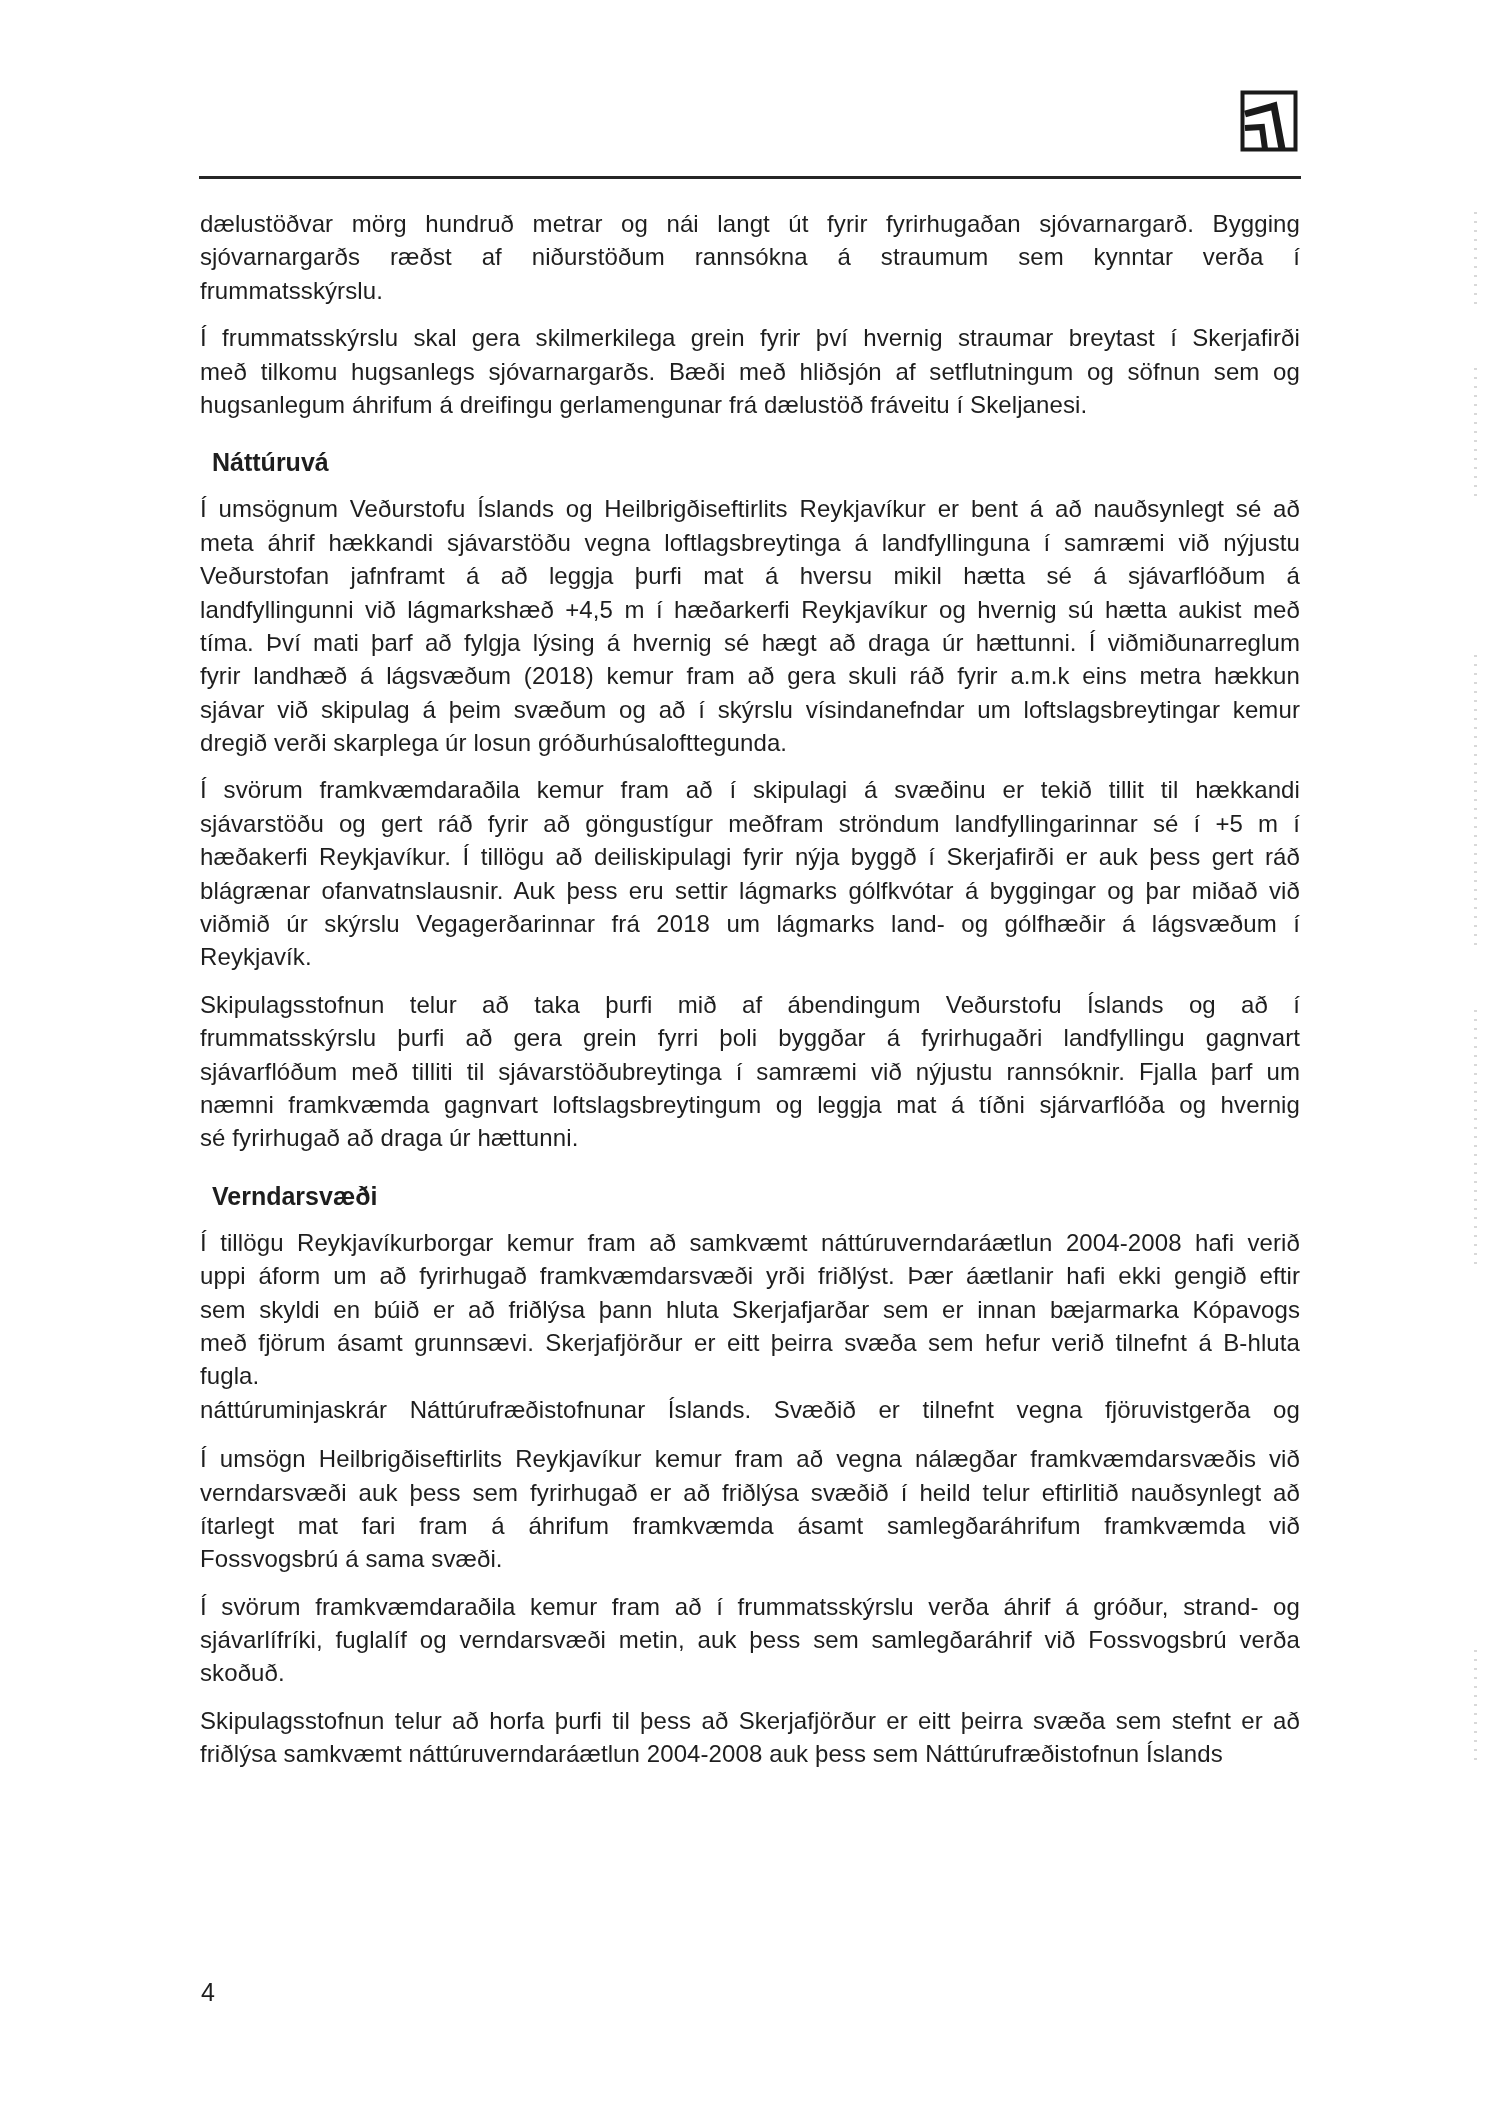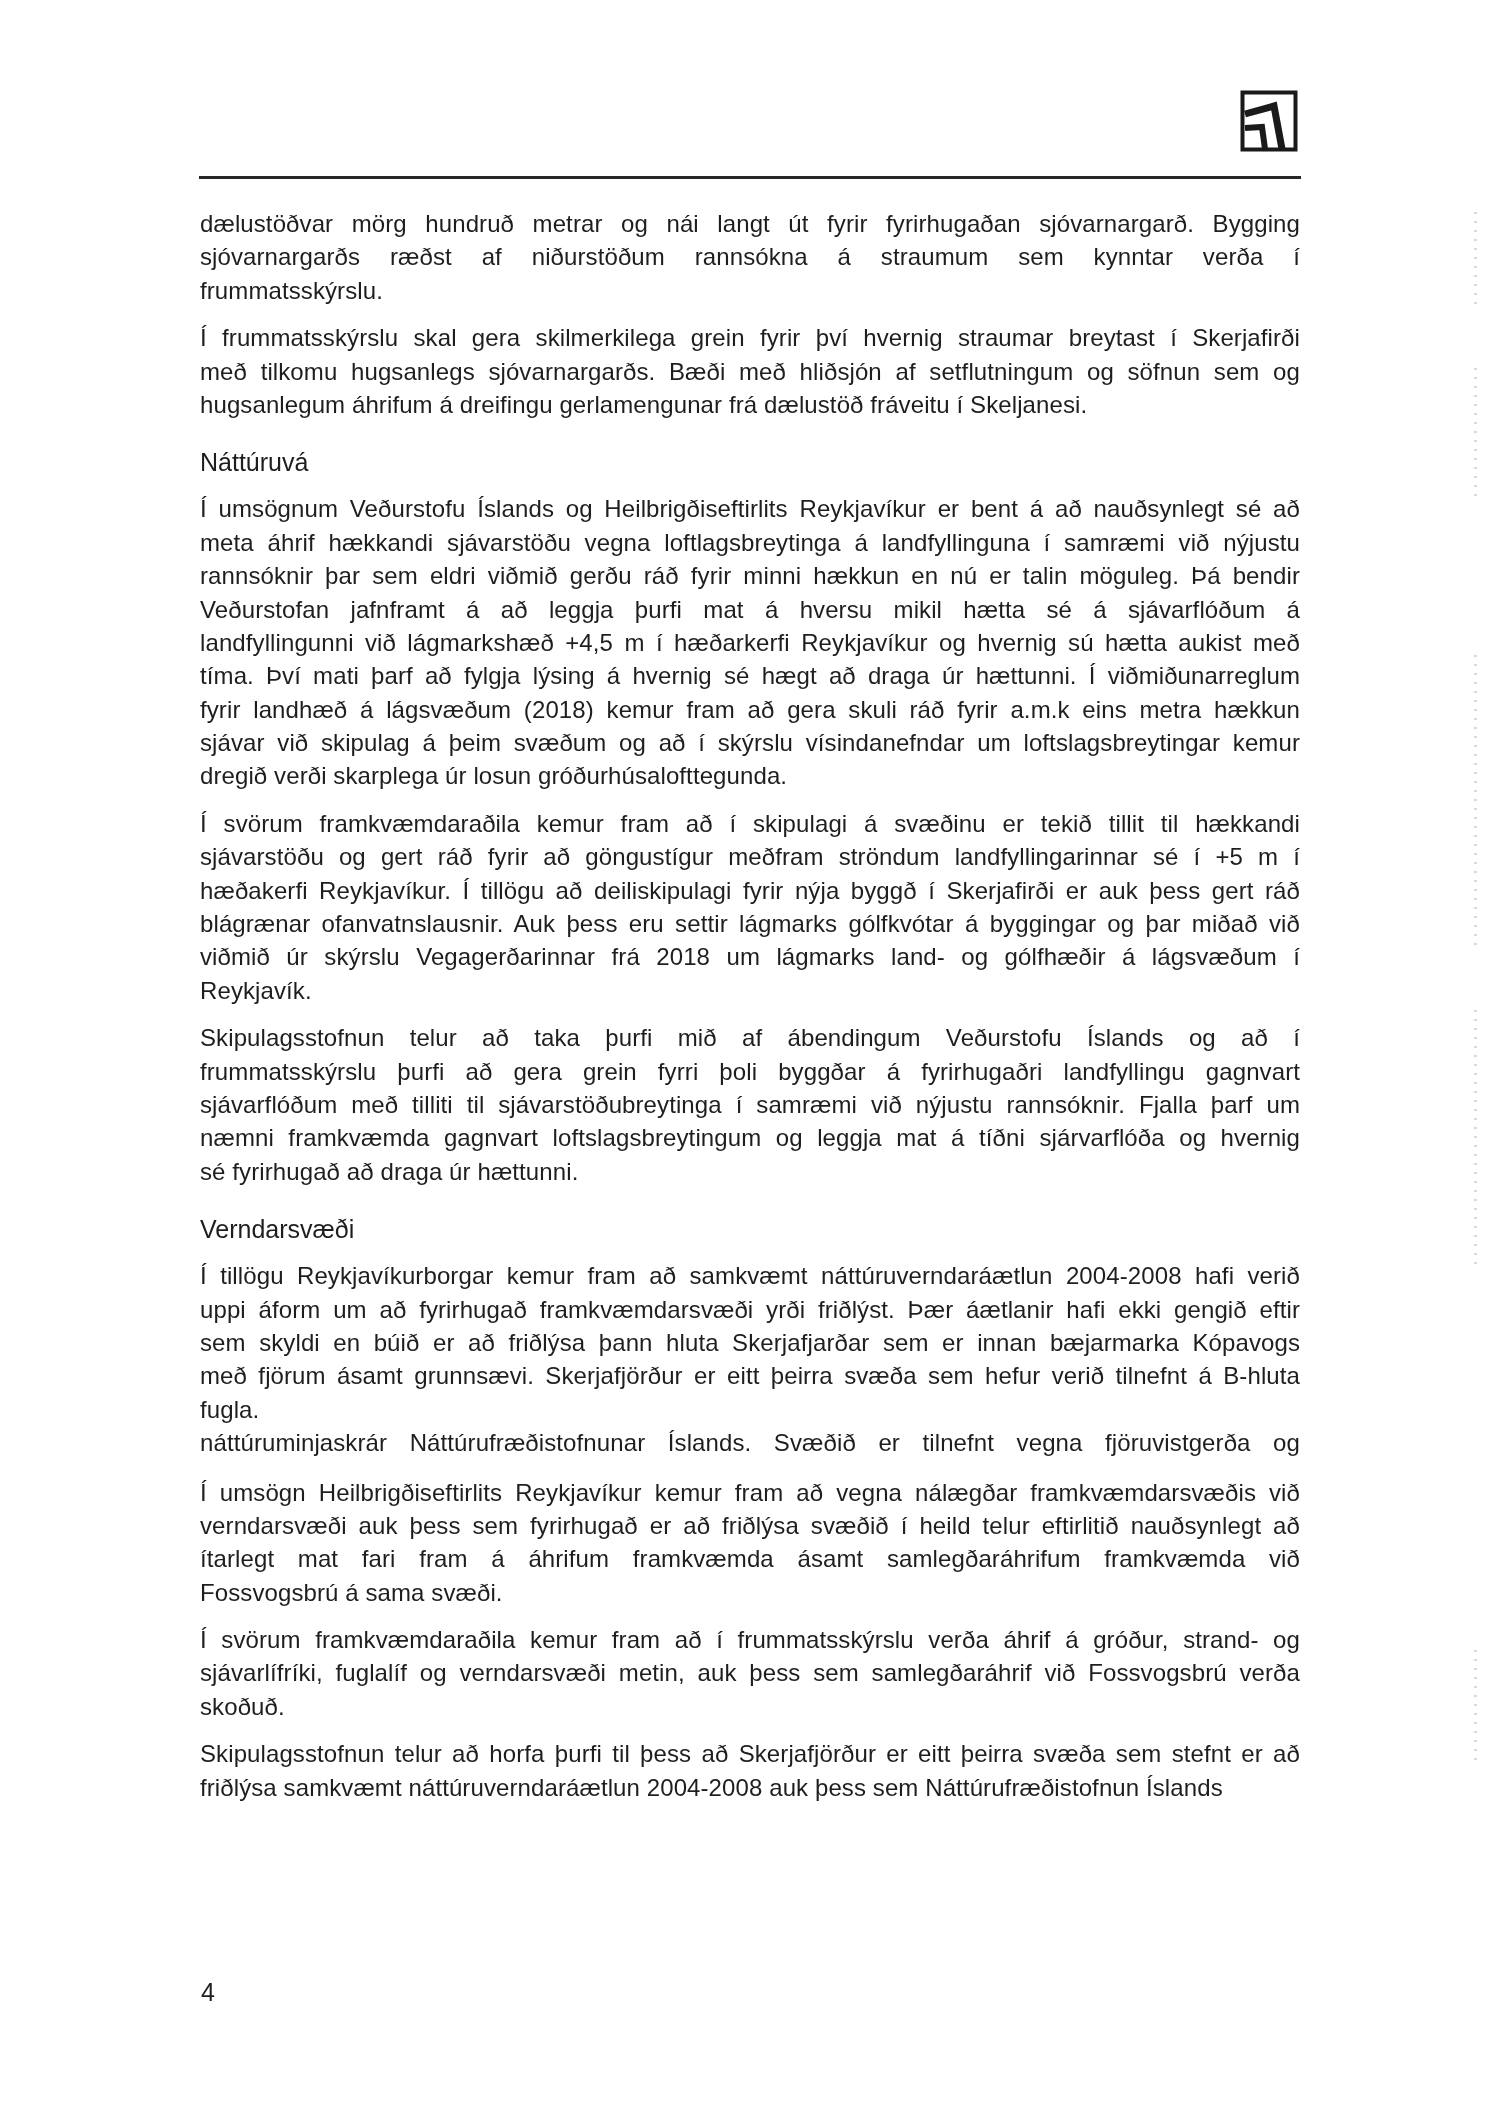--- a/index.html
+++ b/index.html
@@ -48,23 +48,23 @@
     text-align: justify;
     text-align-last: justify;
     overflow: hidden;
     letter-spacing: 0.1px;
   }
   .line.last {
     text-align-last: left;
   }
   .heading {
     font-size: 25px;
-    font-weight: normal;
+    font-weight: bold;
     line-height: 33px;
-    margin: 25px 0 13px 0;
+    margin: 25px 0 13px 12px;
   }
   .page-number {
     position: absolute;
     left: 201px;
     top: 1976px;
     font-size: 25px;
     line-height: 33px;
   }
   .scan-mark {
     position: absolute;
@@ -101,21 +101,20 @@
       </div>
       <div class="para">
         <div class="line">Í frummatsskýrslu skal gera skilmerkilega grein fyrir því hvernig straumar breytast í Skerjafirði</div>
         <div class="line">með tilkomu hugsanlegs sjóvarnargarðs. Bæði með hliðsjón af setflutningum og söfnun sem og</div>
         <div class="line last">hugsanlegum áhrifum á dreifingu gerlamengunar frá dælustöð fráveitu í Skeljanesi.</div>
       </div>
       <div class="heading">Náttúruvá</div>
       <div class="para">
         <div class="line">Í umsögnum Veðurstofu Íslands og Heilbrigðiseftirlits Reykjavíkur er bent á að nauðsynlegt sé að</div>
         <div class="line">meta áhrif hækkandi sjávarstöðu vegna loftlagsbreytinga á landfyllinguna í samræmi við nýjustu</div>
-        <div class="line">rannsóknir þar sem eldri viðmið gerðu ráð fyrir minni hækkun en nú er talin möguleg. Þá bendir</div>
         <div class="line">Veðurstofan jafnframt á að leggja þurfi mat á hversu mikil hætta sé á sjávarflóðum á</div>
         <div class="line">landfyllingunni við lágmarkshæð +4,5 m í hæðarkerfi Reykjavíkur og hvernig sú hætta aukist með</div>
         <div class="line">tíma. Því mati þarf að fylgja lýsing á hvernig sé hægt að draga úr hættunni. Í viðmiðunarreglum</div>
         <div class="line">fyrir landhæð á lágsvæðum (2018) kemur fram að gera skuli ráð fyrir a.m.k eins metra hækkun</div>
         <div class="line">sjávar við skipulag á þeim svæðum og að í skýrslu vísindanefndar um loftslagsbreytingar kemur</div>
         <div class="line last">dregið verði skarplega úr losun gróðurhúsalofttegunda.</div>
       </div>
       <div class="para">
         <div class="line">Í svörum framkvæmdaraðila kemur fram að í skipulagi á svæðinu er tekið tillit til hækkandi</div>
         <div class="line">sjávarstöðu og gert ráð fyrir að göngustígur meðfram ströndum landfyllingarinnar sé í +5 m í</div>

